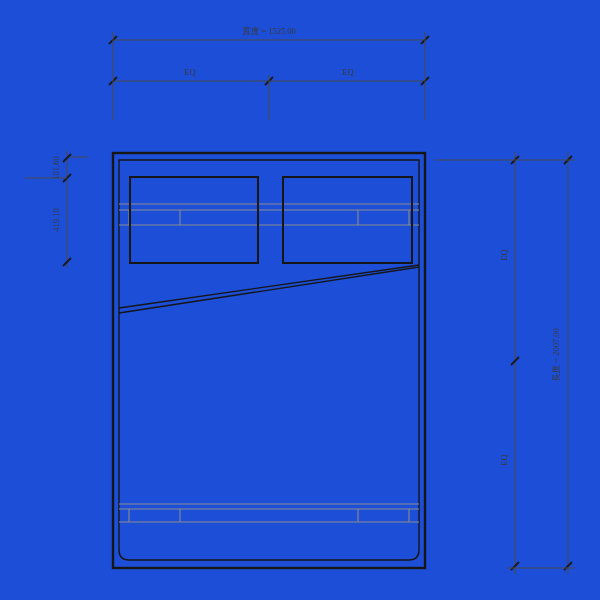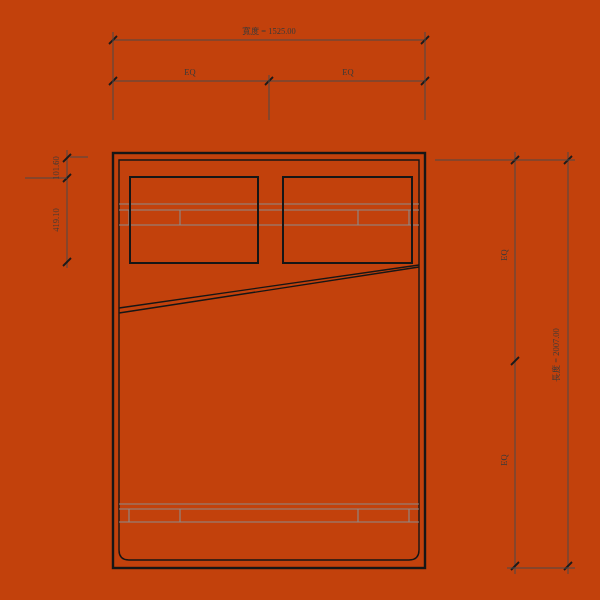--- a/index.html
+++ b/index.html
@@ -7,21 +7,21 @@
     padding: 0;
     background: #ffffff;
     width: 600px;
     height: 600px;
     overflow: hidden;
   }
   .canvas {
     position: relative;
     width: 600px;
     height: 600px;
-    background: #c2410c;
+    background: #1d4ed8;
   }
   svg text {
     font-family: "Liberation Serif", "DejaVu Serif", serif;
     font-size: 8.5px;
     fill: #3a3a3a;
   }
   .dimline   { stroke: #4a4a4a; stroke-width: 1; fill: none; }
   .extline   { stroke: #4a4a4a; stroke-width: 1; fill: none; }
   .tick      { stroke: #1a1a1a; stroke-width: 1.8; fill: none; }
   .bed-outer { stroke: #161616; stroke-width: 2.4; fill: none; }

